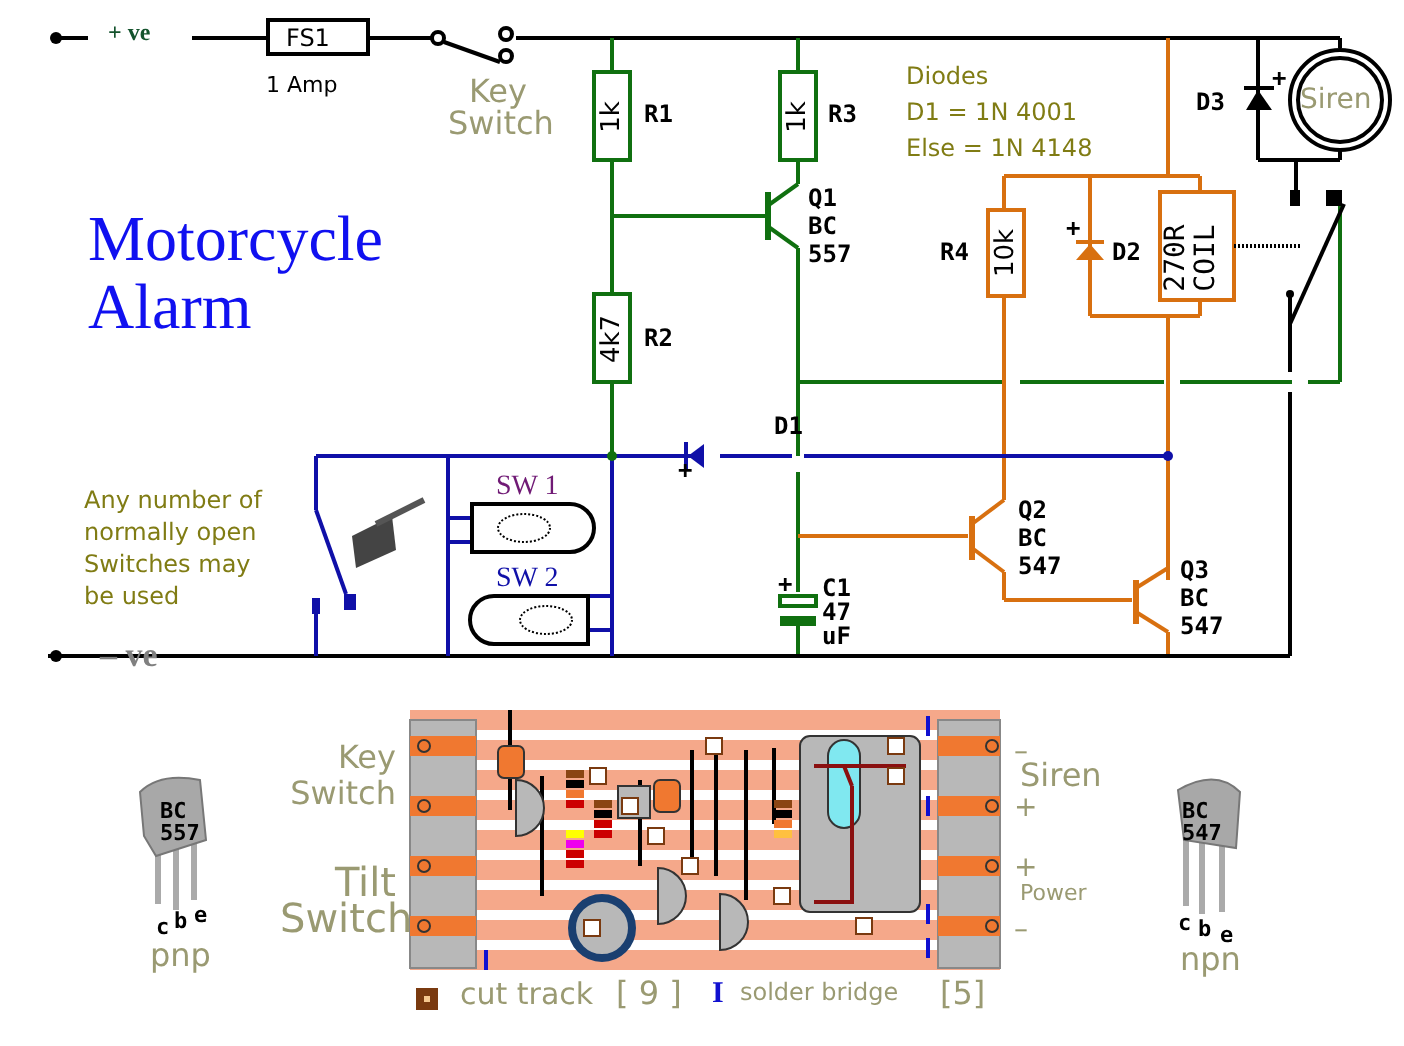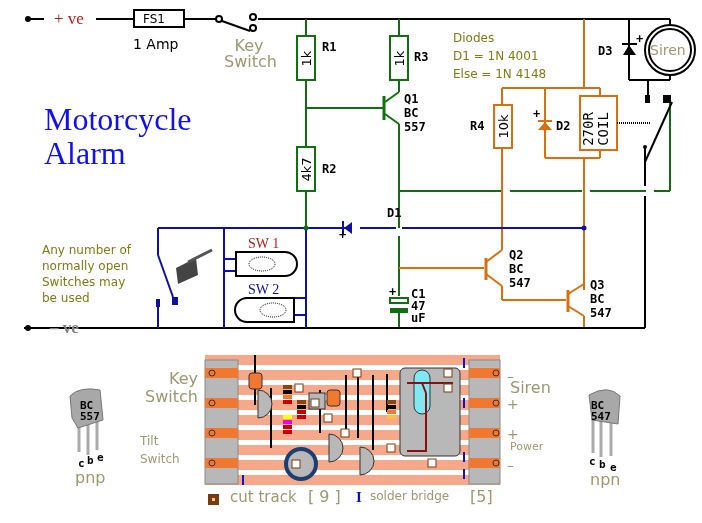--- a/index.html
+++ b/index.html
@@ -3,21 +3,21 @@
 <meta charset="utf-8">
 <style>
   html, body { margin: 0; padding: 0; background: #ffffff; }
   body { width: 702px; height: 523px; position: relative; overflow: hidden; font-family: "DejaVu Sans", sans-serif; }
   #schem { position: absolute; left: 0; top: 0; }
   .t { position: absolute; white-space: nowrap; line-height: 1; }
   .lbl { font-family: "DejaVu Sans Mono", monospace; font-weight: bold; font-size: 12px; color: #000; }
   .olive { color: #9a9a72; font-family: "DejaVu Sans", sans-serif; }
   .note { color: #807c14; font-family: "DejaVu Sans", sans-serif; font-size: 12px; line-height: 16px; }
   .title { color: #1010f0; font-family: Liberation Serif, serif; font-size: 32px; line-height: 34px; }
-  .pos { color: #b91c1c; font-family: "Liberation Serif", serif; font-weight: normal; font-size: 17px; }
+  .pos { color: #14532d; font-family: "Liberation Serif", serif; font-weight: bold; font-size: 12px; }
   .neg { color: #808080; font-family: "Liberation Serif", serif; font-weight: bold; font-size: 17px; }
   .rot { transform: rotate(-90deg); transform-origin: center; font-family: "DejaVu Sans", sans-serif; font-size: 13px; }
 </style>
 </head>
 <body>
 
 <svg id="schem" width="702" height="523">
 
   <g stroke="#000" stroke-width="2" fill="none">
     <line x1="28" y1="19" x2="44" y2="19"></line>
@@ -243,36 +243,36 @@
     <line x1="593" y1="420" x2="593" y2="453" stroke="#aaa" stroke-width="3"></line>
     <line x1="601" y1="420" x2="601" y2="457" stroke="#aaa" stroke-width="3"></line>
     <line x1="611" y1="420" x2="611" y2="456" stroke="#aaa" stroke-width="3"></line>
     <path d="M589,395 Q608,384 620,396 L618,424 L592,420 Z" fill="#a8a8a8" stroke="#777" stroke-width="1"></path>
   </g>
 </svg>
 
 <div class="t pos" style="left:54px;top:10px;">+ ve</div>
 <div class="t neg" style="left:50px;top:319px;">– ve</div>
 <div class="t" style="left:143px;top:13px;font-size:12px;">FS1</div>
-<div class="t" style="left:133px;top:37px;font-size:14px;">1 Amp</div>
+<div class="t" style="left:133px;top:37px;font-size:11px;">1 Amp</div>
 <div class="t olive" style="left:224px;top:38px;font-size:16px;text-align:center;width:50px;">
   <div>Key</div>
   <div>Switch</div>
 </div>
 
 <div class="t title" style="left:44px;top:102px;">
   <div>Motorcycle</div>
   <div>Alarm</div>
 </div>
 
 <div class="t rot" style="left:293px;top:52px;width:26px;text-align:center;">1k</div>
 <div class="t rot" style="left:293px;top:163px;width:26px;text-align:center;">4k7</div>
 <div class="t rot" style="left:386px;top:52px;width:26px;text-align:center;">1k</div>
 <div class="t rot" style="left:490px;top:120px;width:26px;text-align:center;">10k</div>
-<div class="t lbl" style="left:322px;top:41px;text-align:right;">R1</div>
+<div class="t lbl" style="left:322px;top:51px;text-align:right;">R1</div>
 <div class="t lbl" style="left:322px;top:163px;">R2</div>
 <div class="t lbl" style="left:414px;top:51px;">R3</div>
 <div class="t lbl" style="left:470px;top:120px;">R4</div>
 
 <div class="t lbl" style="left:404px;top:92px;line-height:14px;">
   <div>Q1</div>
   <div>BC</div>
   <div>557</div>
 </div>
 <div class="t lbl" style="left:509px;top:248px;line-height:14px;">
@@ -304,34 +304,34 @@
   <div>COIL</div>
 </div>
 <div class="t olive" style="left:650px;top:43px;font-size:14px;">Siren</div>
 
 <div class="t lbl" style="left:411px;top:288px;line-height:12px;">
   <div>C1</div>
   <div>47</div>
   <div>uF</div>
 </div>
 
-<div class="t" style="left:248px;top:237px;font-family:'Liberation Serif',serif;font-size:14px;color:#b91c1c;text-align:right;">SW 1</div>
+<div class="t" style="left:248px;top:237px;font-family:'Liberation Serif',serif;font-size:14px;color:#701a75;text-align:right;">SW 1</div>
 <div class="t" style="left:248px;top:283px;font-family:'Liberation Serif',serif;font-size:14px;color:#1010a8;">SW 2</div>
 <div class="t note" style="left:42px;top:242px;">
   <div>Any number of</div>
   <div>normally open</div>
   <div>Switches may</div>
   <div>be used</div>
 </div>
 
 <div class="t olive" style="left:140px;top:370px;font-size:16px;text-align:right;width:58px;line-height:18px;">
   <div>Key</div>
   <div>Switch</div>
 </div>
-<div class="t olive" style="left:140px;top:432px;font-size:12px;width:58px;line-height:18px;">
+<div class="t olive" style="left:140px;top:432px;font-size:20px;text-align:right;width:58px;line-height:18px;">
   <div>Tilt</div>
   <div>Switch</div>
 </div>
 <div class="t olive" style="left:507px;top:369px;font-size:14px;">–</div>
 <div class="t olive" style="left:510px;top:380px;font-size:16px;">Siren</div>
 <div class="t olive" style="left:507px;top:397px;font-size:14px;">+</div>
 <div class="t olive" style="left:507px;top:427px;font-size:14px;">+</div>
 <div class="t olive" style="left:510px;top:441px;font-size:11px;">Power</div>
 <div class="t olive" style="left:507px;top:458px;font-size:14px;">–</div>
 

